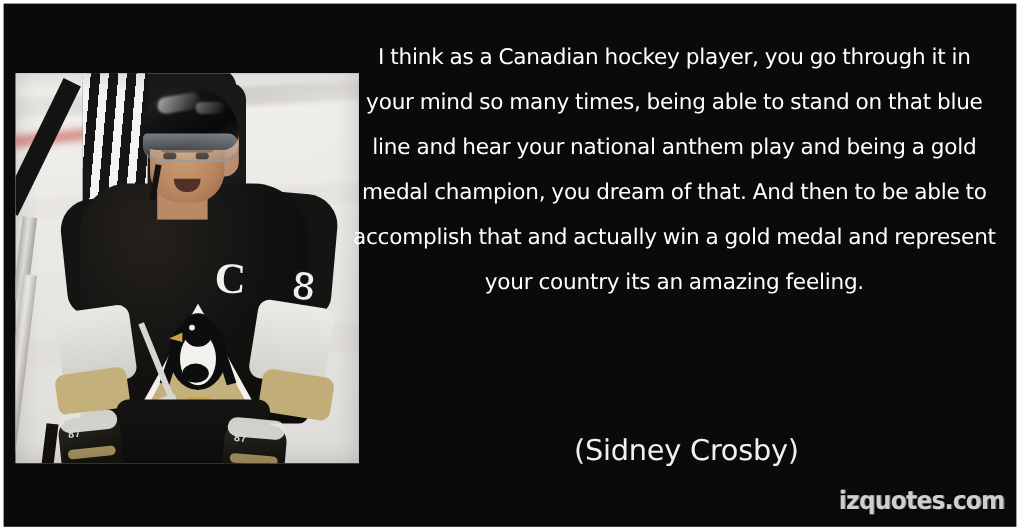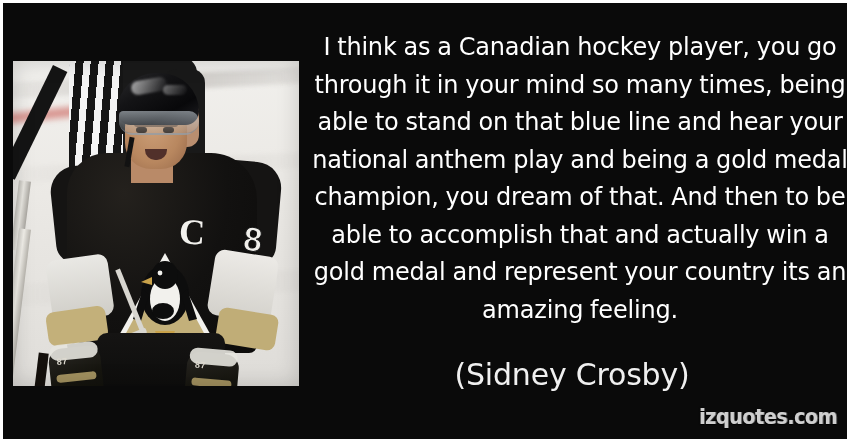--- a/index.html
+++ b/index.html
@@ -354,40 +354,40 @@
   .photo-vignette {
     position: absolute;
     inset: 0;
     box-shadow: inset 0 0 22px rgba(0,0,0,.18);
     pointer-events: none;
   }
 
   
   #quote-body {
     position: absolute;
-    left: 308px;
+    left: 290px;
     top: 26px;
     width: 538px;
     text-align: center;
     color: #ffffff;
     font-family: "DejaVu Sans", sans-serif;
-    font-size: 24px;
+    font-size: 18px;
     line-height: 37.5px;
     letter-spacing: -0.2px;
     word-spacing: -0.5px;
   }
   #quote-attribution {
     position: absolute;
     left: 300px;
     top: 355px;
     width: 538px;
     text-align: center;
     color: #f0f0f0;
     font-family: "DejaVu Sans", sans-serif;
-    font-size: 30px;
+    font-size: 24px;
     line-height: 34px;
     letter-spacing: -0.2px;
   }
 
   
   #watermark {
     position: absolute;
     right: 10px;
     bottom: 10px;
     color: #cfcfcf;

